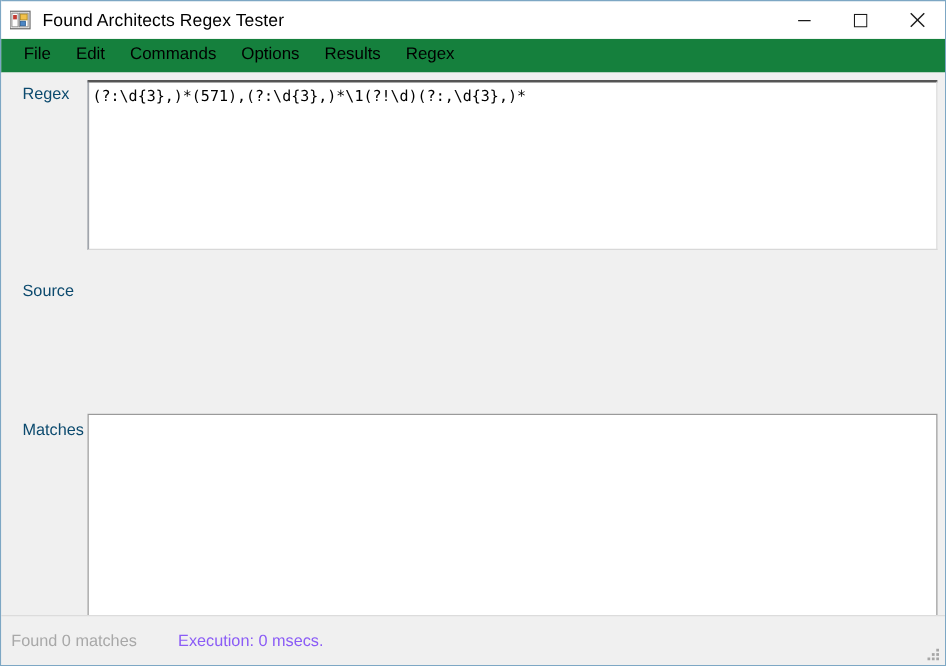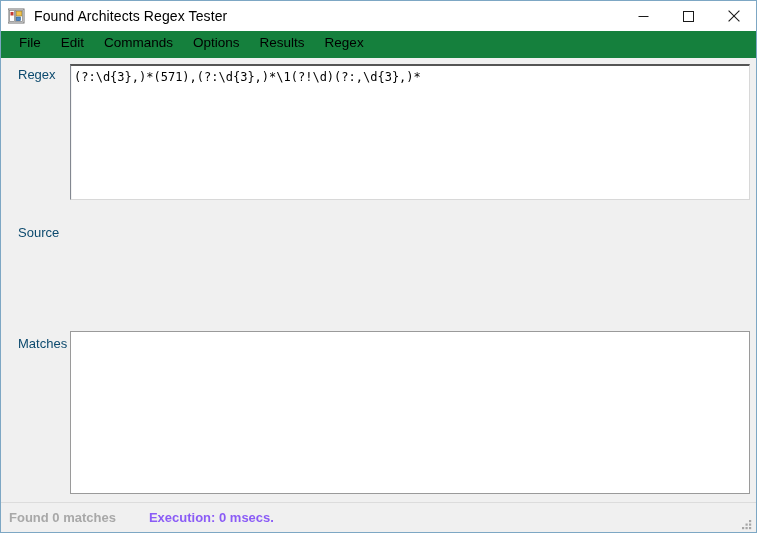--- a/index.html
+++ b/index.html
@@ -137,29 +137,28 @@
     display: inline-block;
     width: 0;
     border-left: 1px solid #000000;
     height: 13px;
     vertical-align: -2px;
     margin: 0 -1px 0 0;
   }
 
   
   #status-bar {
-    height: 30px;
+    height: 40px;
     min-height: 26px;
     background: #f0f0f0;
     border-top: 1px solid #dcdcdc;
     display: flex;
     align-items: center;
     position: relative;
     box-sizing: border-box;
-    font-weight: bold;
   }
   #status-matches {
     font-size: 13px;
     color: #a8a8a8;
     margin-left: 8px;
     white-space: nowrap;
   }
   #status-execution {
     font-size: 13px;
     color: #8b5cf6;

